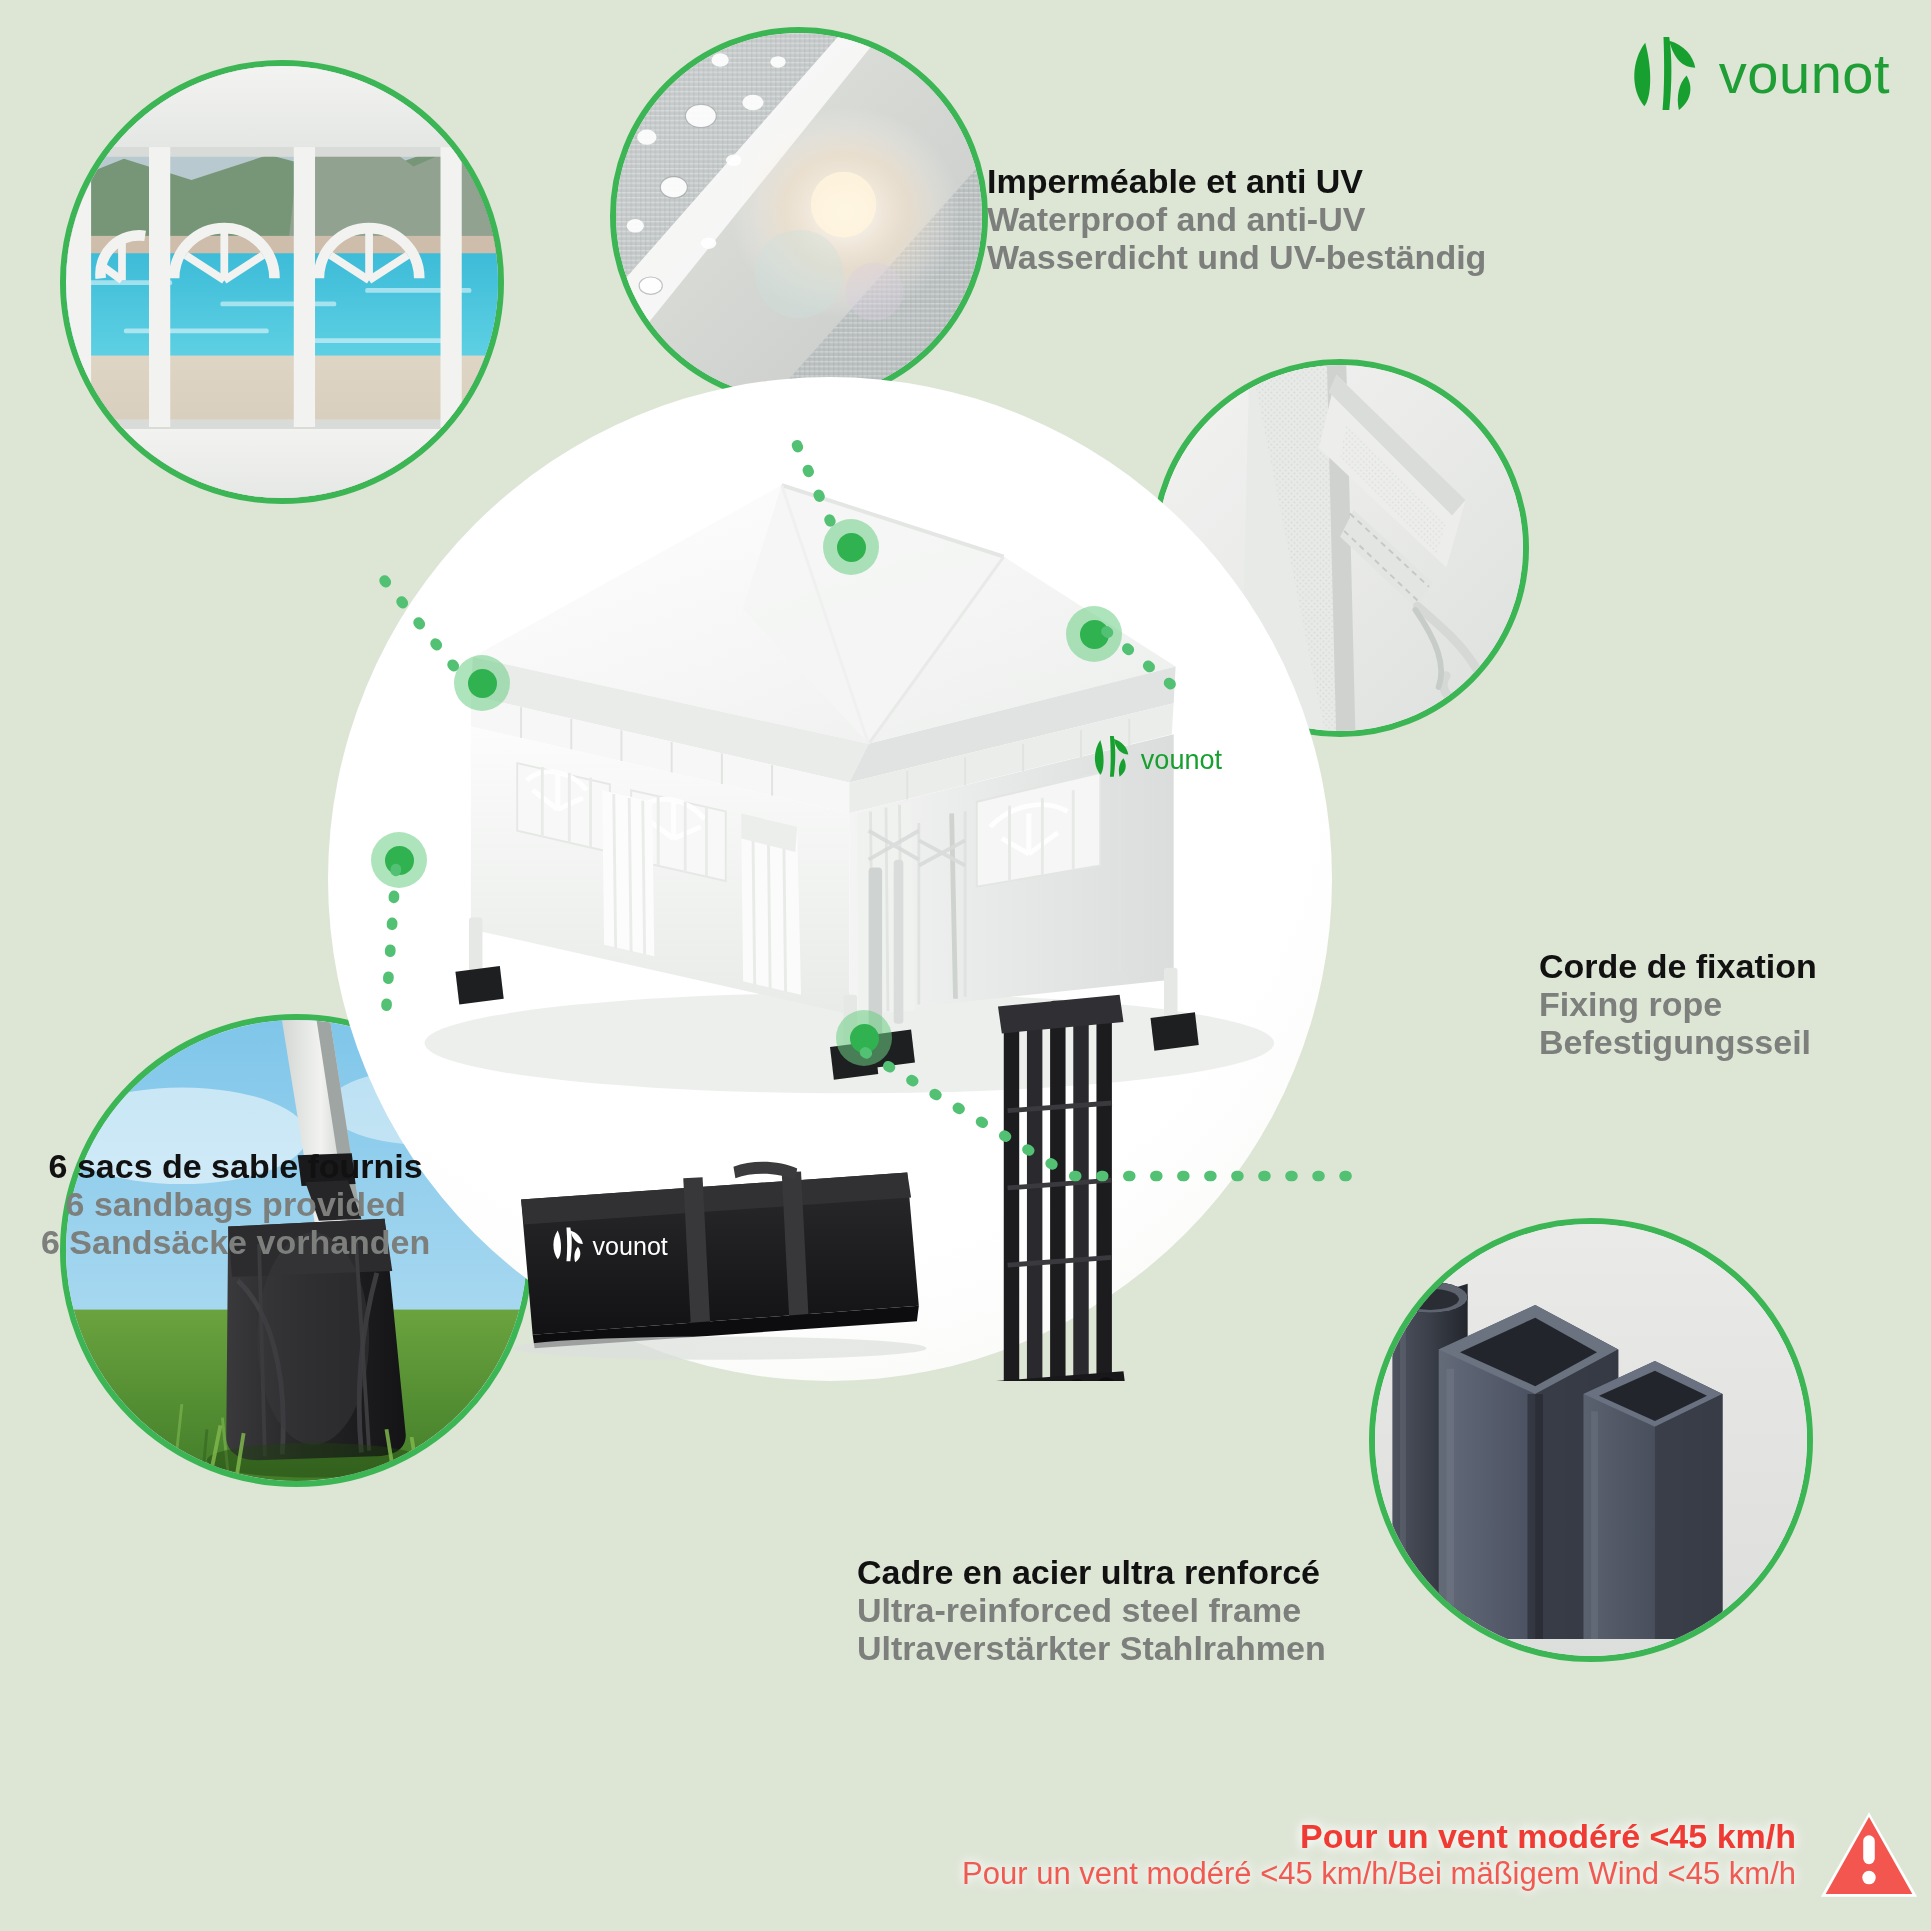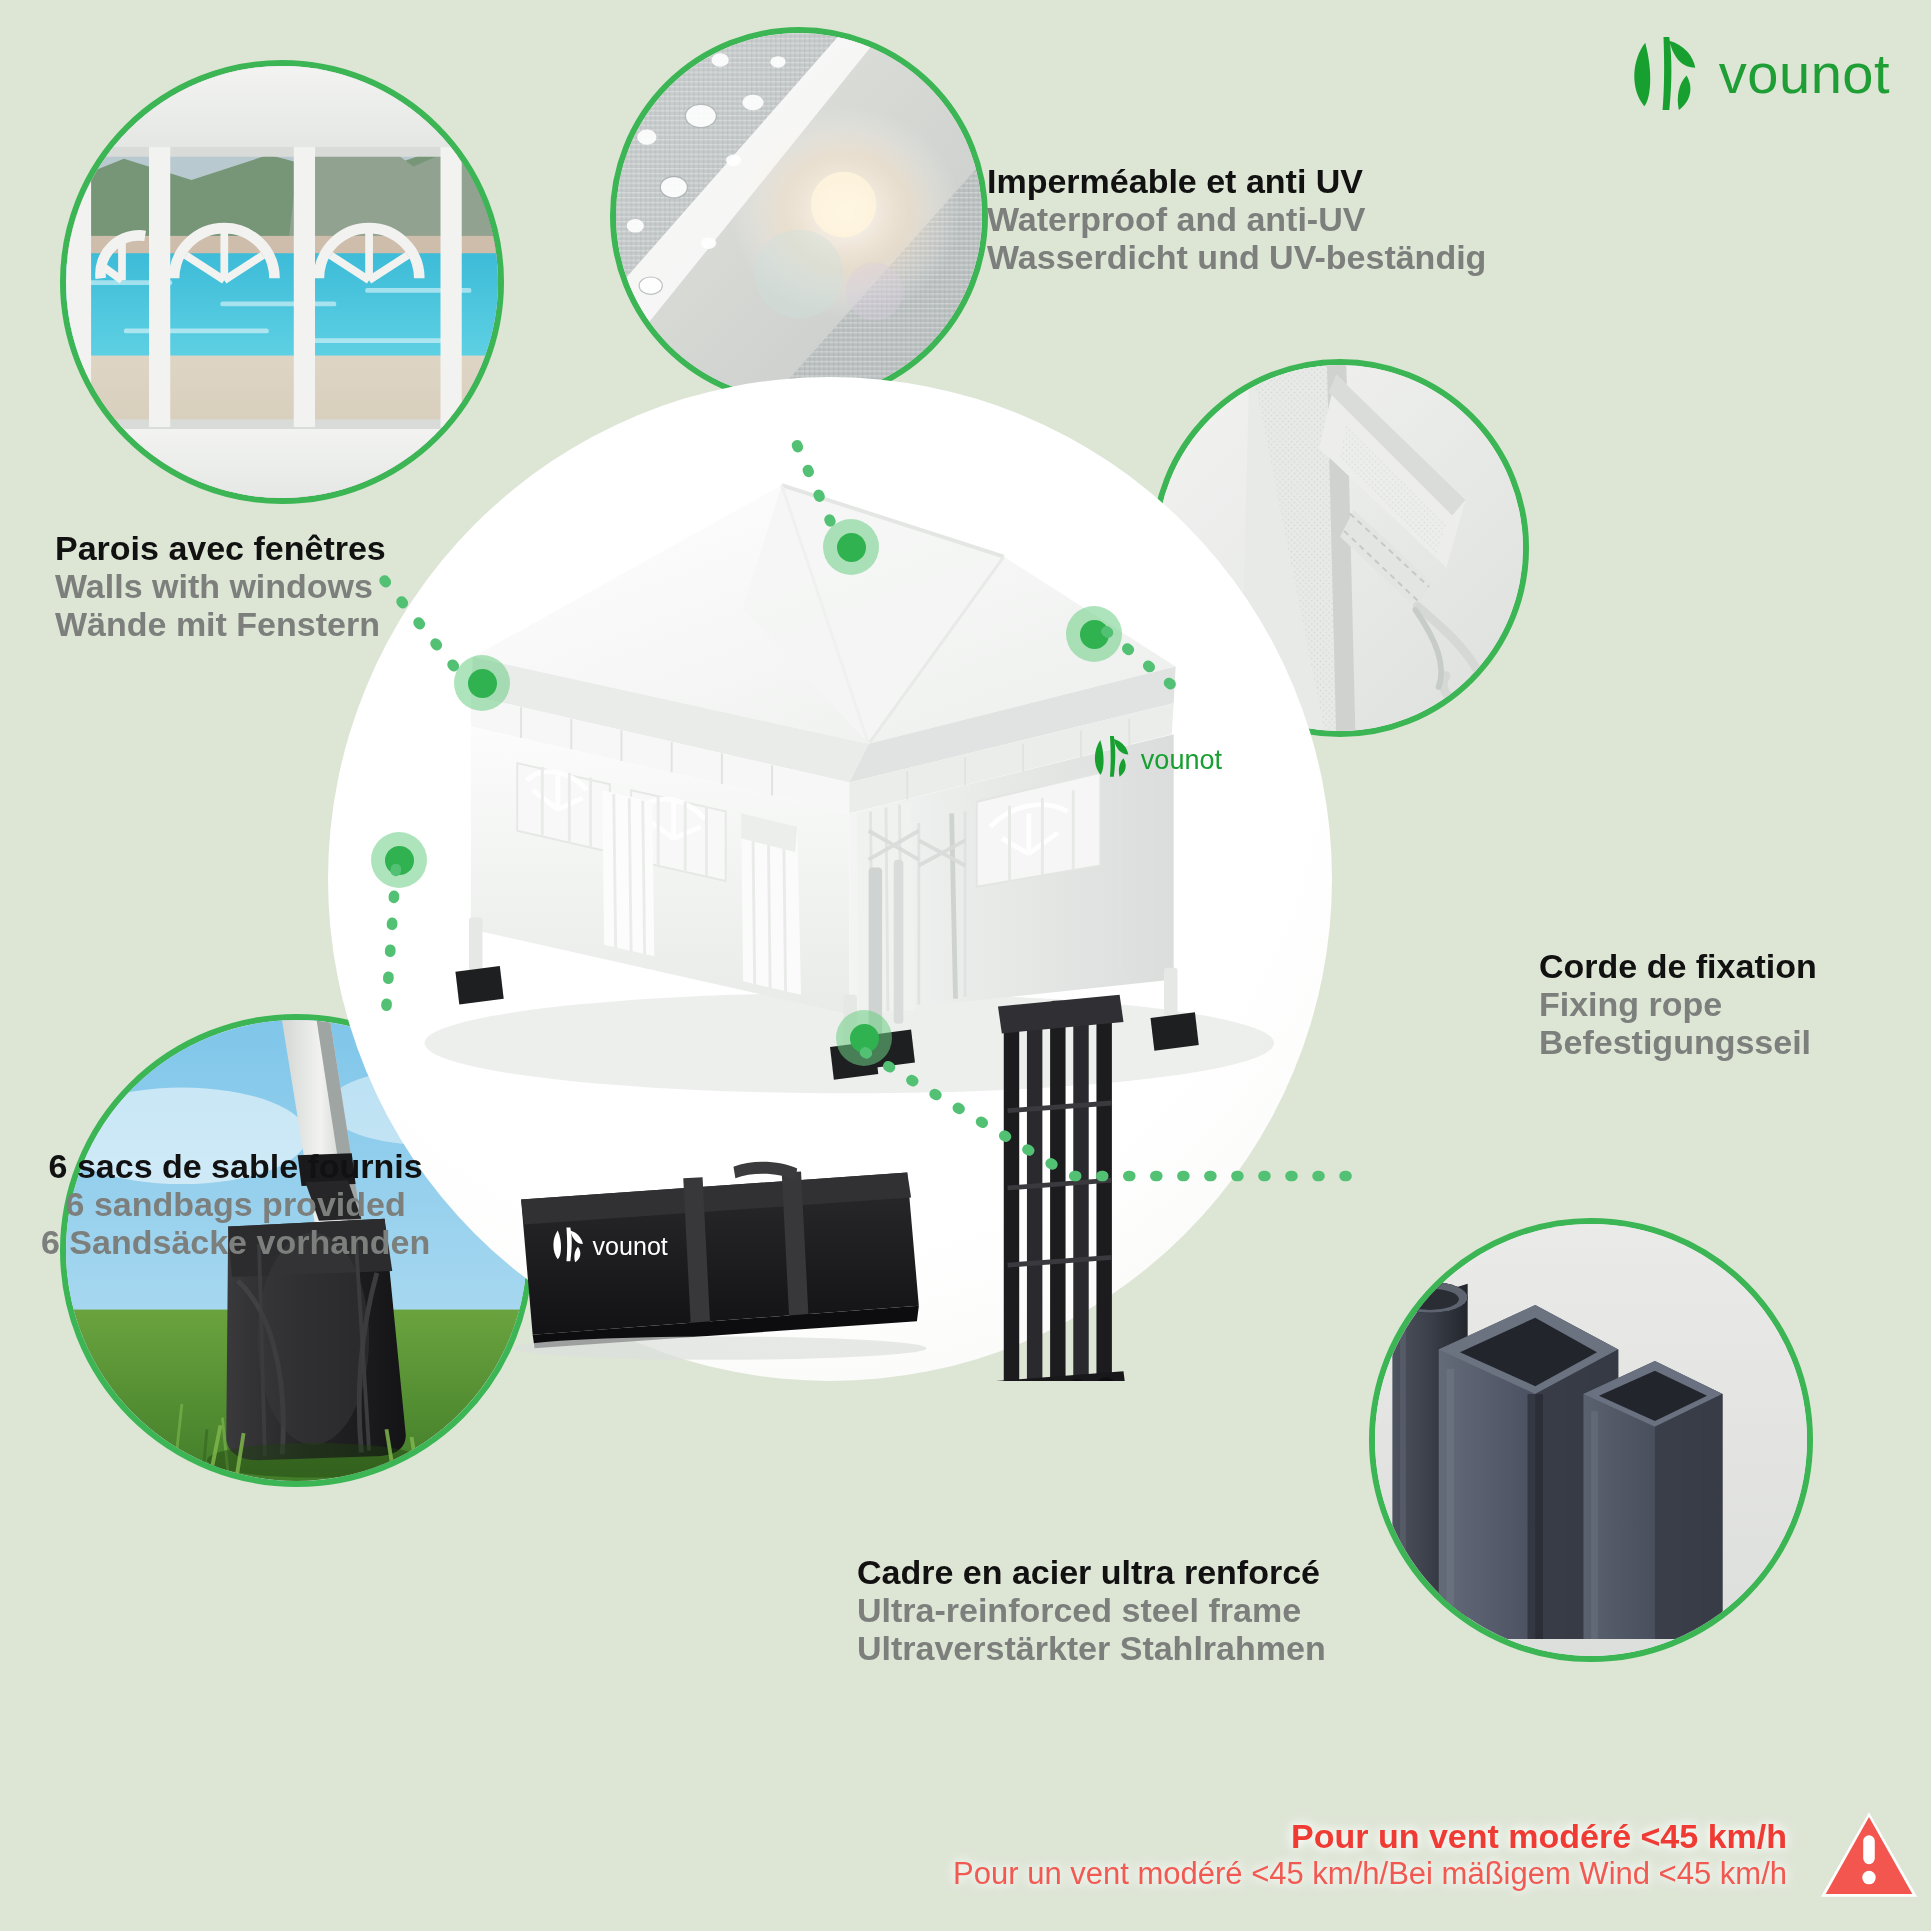--- a/index.html
+++ b/index.html
@@ -52,21 +52,21 @@
     border-radius: 50%;
     background: #2fb24f;
   }
 
   
   #wind {
     position: absolute;
     left: 579px; bottom: 13.5px;
     width: 1342px; height: 126px;
     display: flex; align-items: center; justify-content: flex-end;
-    gap: 30px;
+    gap: 21px;
   }
   #wind .txt { text-align: right; line-height: 1.16; }
   #wind .w1 {
     font-weight: 700; font-size: 34px; color: #ef3b33;
     text-shadow: 0 0 9.7px #ffffff, 0 0 17.4px #ffffff;
     white-space: nowrap;
   }
   #wind .w2 {
     font-weight: 400; font-size: 31px; color: #f05a52;
     text-shadow: 0 0 9.7px #ffffff, 0 0 17.4px #ffffff;
@@ -596,25 +596,20 @@
       <path d="M896 1090 L1110 1218 L1400 1218"></path>
     </g>
   </svg>
 
   <div class="feat" style="left:987px; top:162px; font-size:34px;">
     <div class="l1">Imperméable et anti UV</div>
     <div class="l2">Waterproof and anti-UV</div>
     <div class="l3">Wasserdicht und UV-beständig</div>
   </div>
 
-  <div class="feat" style="left:55px; top:529px; font-size:34px;">
-    <div class="l1">Parois avec fenêtres</div>
-    <div class="l2">Walls with windows</div>
-    <div class="l3">Wände mit Fenstern</div>
-  </div>
 
   <div class="feat" style="left:1539px; top:947px; font-size:34px;">
     <div class="l1">Corde de fixation</div>
     <div class="l2">Fixing rope</div>
     <div class="l3">Befestigungsseil</div>
   </div>
 
   <div class="feat" style="left:41px; top:1147px; font-size:34px;text-align:center;">
     <div class="l1">6 sacs de sable fournis</div>
     <div class="l2">6 sandbags provided</div>

